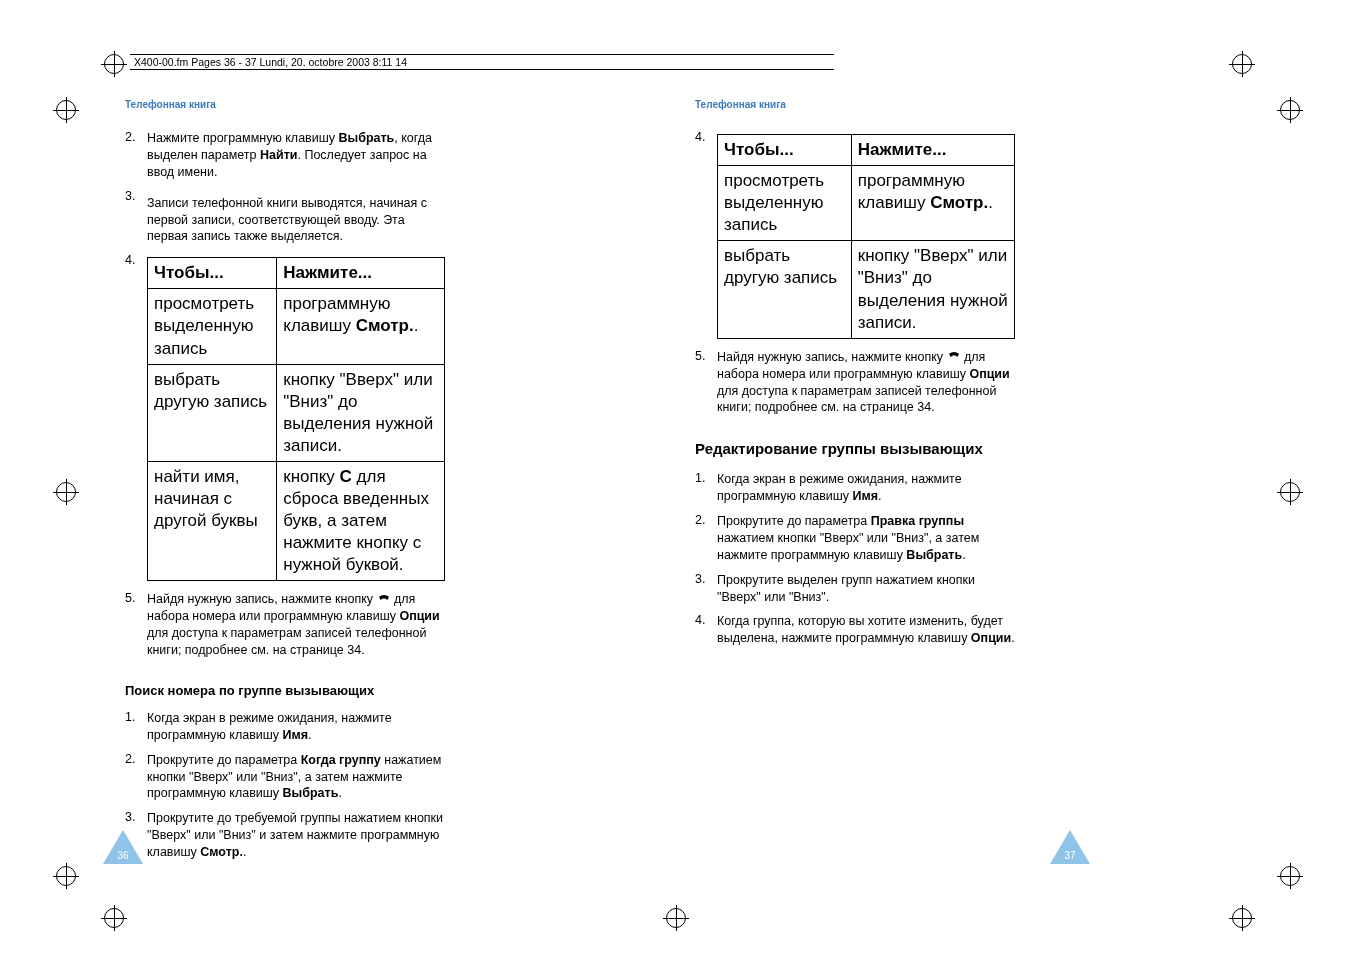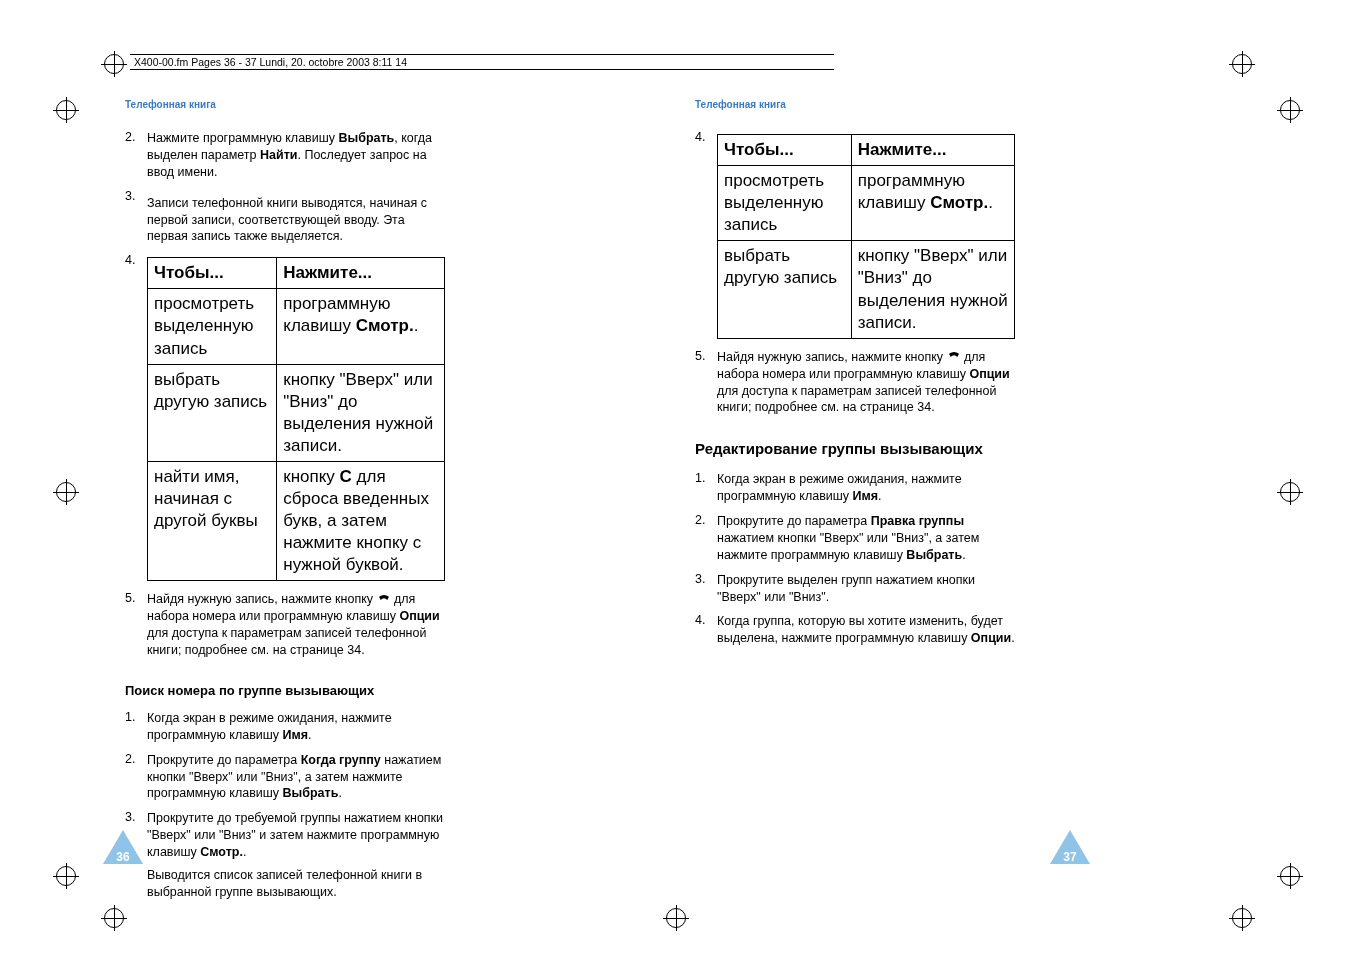--- a/index.html
+++ b/index.html
@@ -100,22 +100,22 @@
   .pg-triangle {
     position: absolute;
     width: 0; height: 0;
     border-left: 20px solid transparent;
     border-right: 20px solid transparent;
     border-bottom: 34px solid #8fc3e8;
   }
   .pg-num {
     position: absolute;
     color: #fff;
-    font-size: 12px;
-    font-weight: bold;
+    font-size: 10px;
+    font-weight: normal;
     width: 40px;
     text-align: center;
   }
   .dial-icon {
     display: inline-block;
     width: 14px; height: 10px;
     vertical-align: middle;
   }
 </style>
 </head>
@@ -198,21 +198,20 @@
 
     <div class="list-item">
       <div class="list-num">2.</div>
       <div class="list-body"><span>Прокрутите до параметра </span><b>Когда группу</b><span> нажатием кнопки "Вверх" или "Вниз", а затем нажмите программную клавишу </span><b>Выбрать</b><span>.</span></div>
     </div>
 
     <div class="list-item">
       <div class="list-num">3.</div>
       <div class="list-body">
         <span>Прокрутите до требуемой группы нажатием кнопки "Вверх" или "Вниз" и затем нажмите программную клавишу </span><b>Смотр.</b><span>.</span>
-        <div class="para">Выводится список записей телефонной книги в выбранной группе вызывающих.</div>
       </div>
     </div>
   </div>
 
   <div class="page" style="margin-left:150px;">
     <div class="running-head">Телефонная книга</div>
 
     <div class="list-item">
       <div class="list-num">4.</div>
       <div class="list-body">

